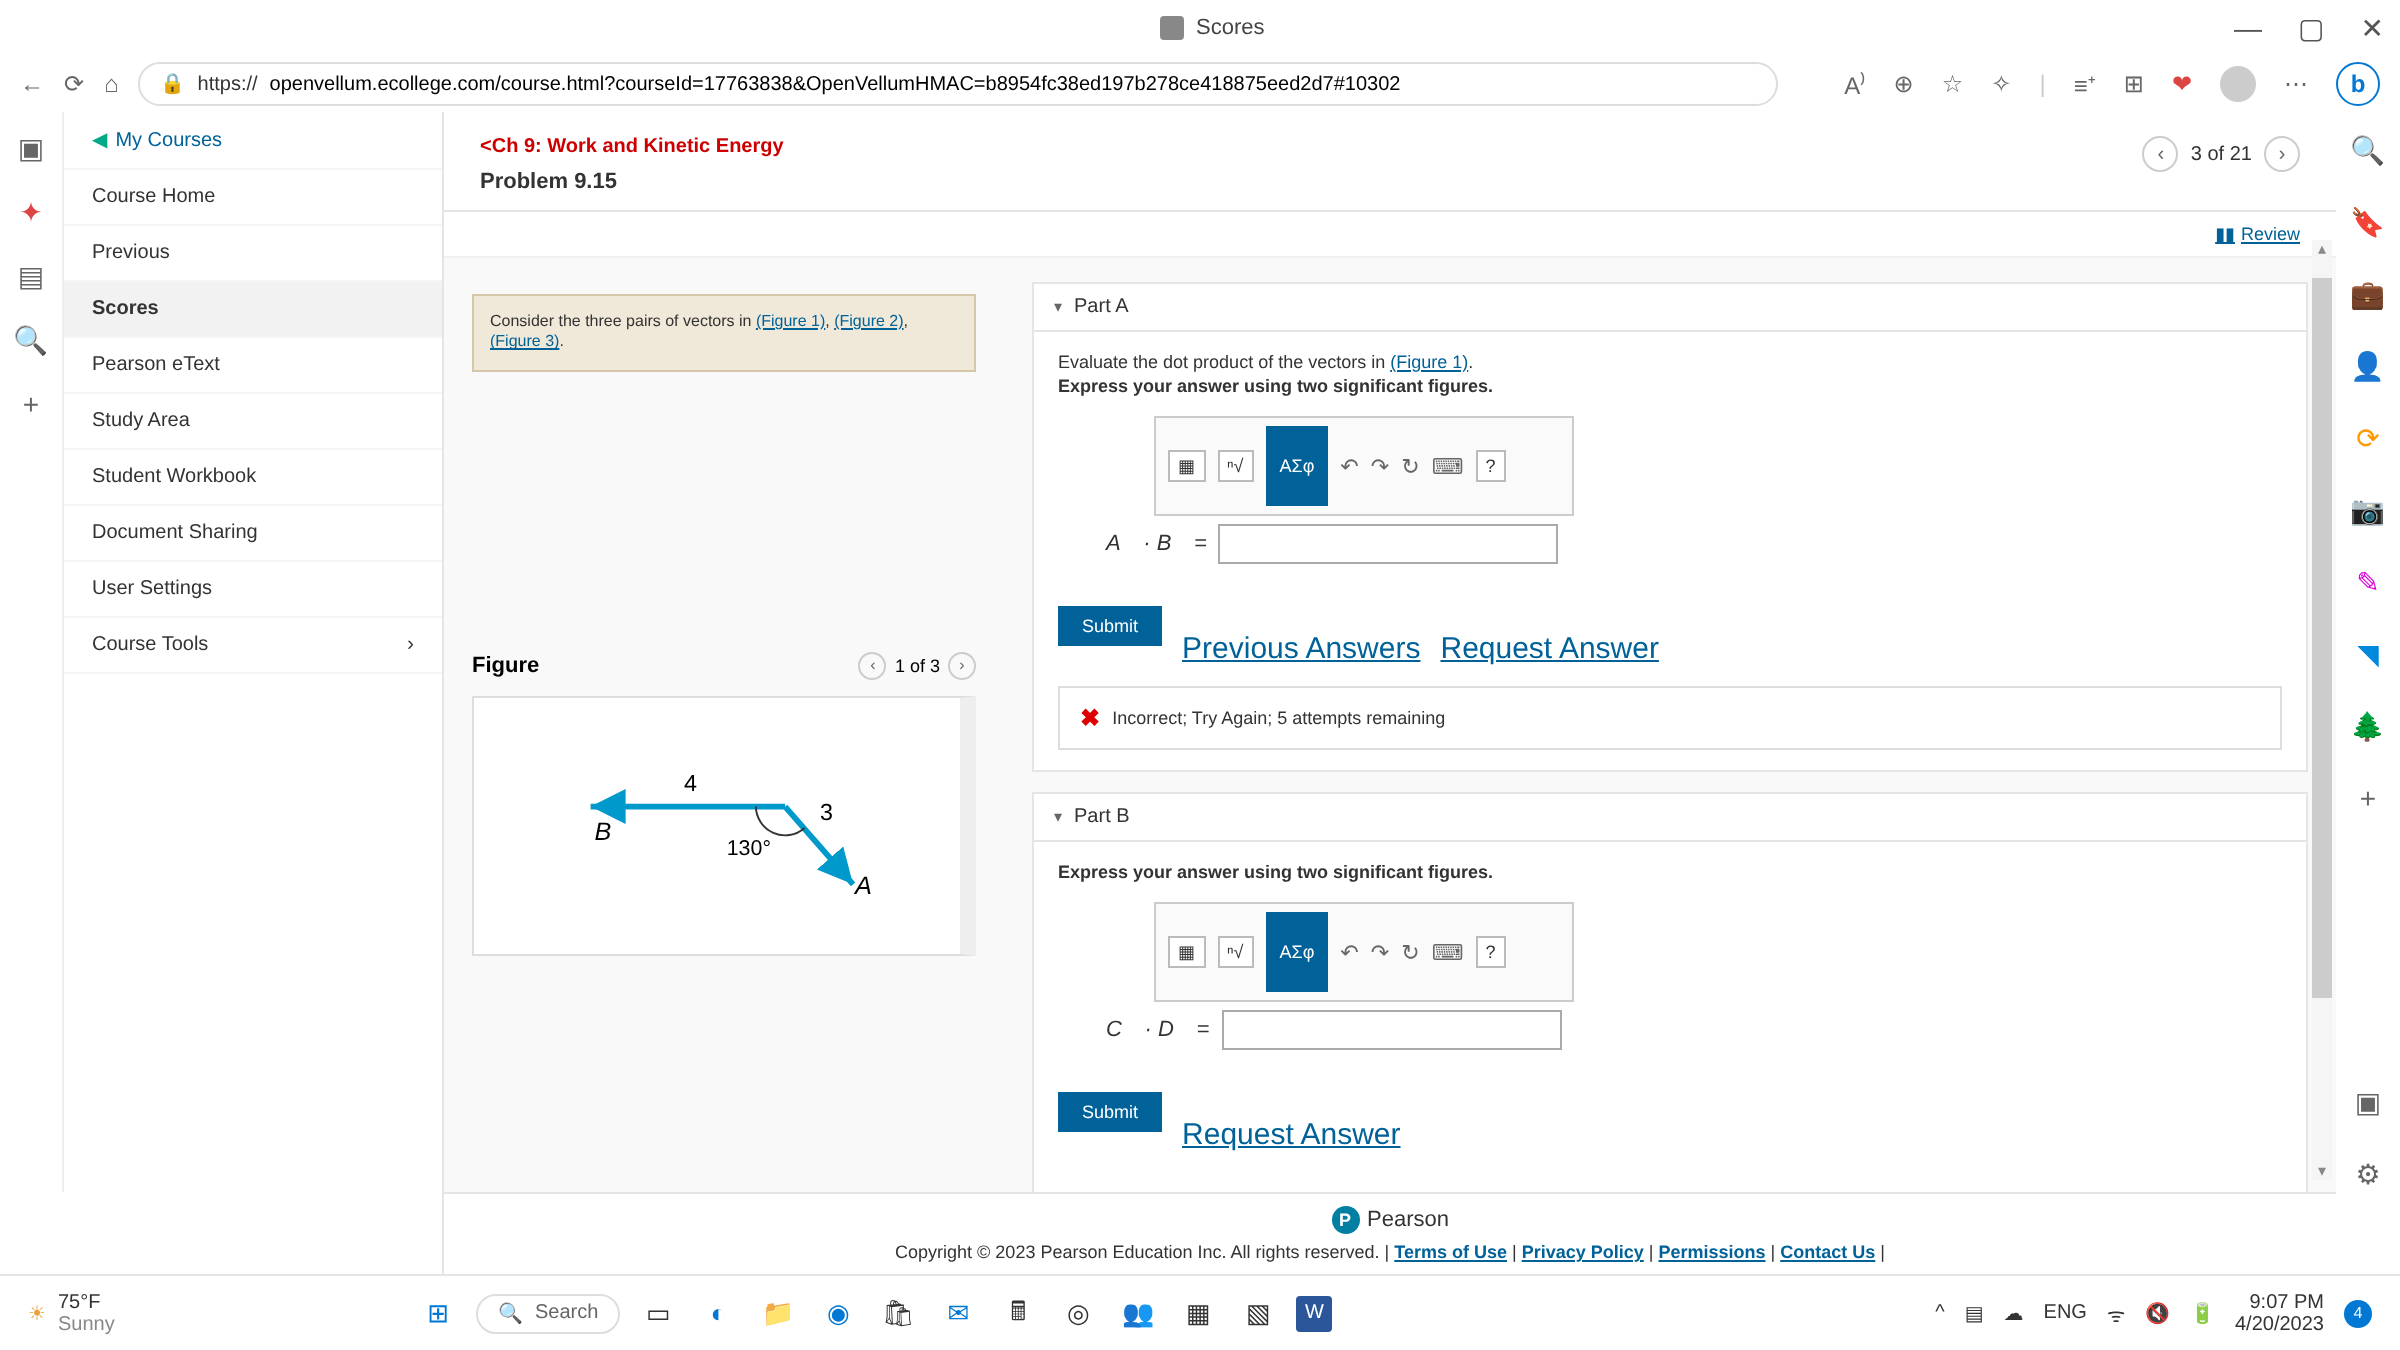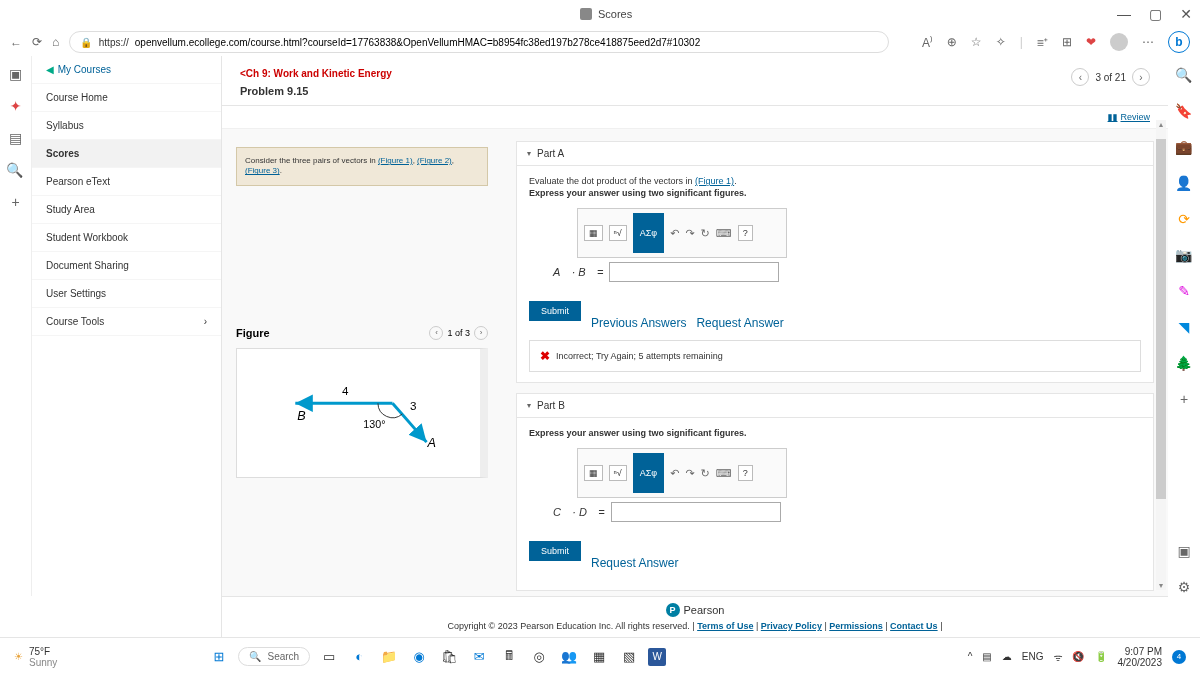--- a/index.html
+++ b/index.html
@@ -73,21 +73,21 @@
 .tb-btn { padding: 2px 4px; border: 1px solid #bbb; background: #fff; font-size: 9px; cursor: pointer; }
 .tb-sigma { background: #006298; color: #fff; border-color: #006298; padding: 14px 6px; }
 .tb-icon { color: #666; font-size: 11px; }
 
 .answer-row { display: flex; align-items: center; gap: 6px; margin-left: 16px; margin-bottom: 10px; }
 .answer-label { font-style: italic; font-size: 11px; margin-left: 8px; }
 .answer-input { border: 1px solid #aaa; width: 170px; height: 20px; padding: 2px 4px; font-size: 10px; }
 
 .submit-row { display: flex; gap: 10px; align-items: center; margin-bottom: 10px; }
 .submit-btn { background: #006298; color: #fff; border: none; padding: 5px 12px; font-size: 9px; cursor: pointer; }
-.link-sm { color: #006298; font-size: 12px; cursor: pointer; margin-top: 24px; }
+.link-sm { color: #006298; text-decoration: underline; font-size: 15px; cursor: pointer; margin-top: 24px; }
 
 .feedback { border: 1px solid #ddd; padding: 8px 10px; font-size: 9px; display: flex; align-items: center; gap: 6px; }
 .feedback .x { color: #d00; font-weight: bold; font-size: 12px; }
 
 
 .pearson-footer { text-align: center; padding: 6px 0; font-size: 9px; color: #333; border-top: 1px solid #e5e5e5; }
 .pearson-footer a { color: #006298; text-decoration: underline; font-weight: bold; }
 .pearson-logo { display: flex; align-items: center; justify-content: center; gap: 4px; margin-bottom: 4px; }
 .p-circle { width: 14px; height: 14px; border-radius: 50%; background: #007fa3; color: #fff; display: flex; align-items: center; justify-content: center; font-size: 9px; font-weight: bold; }
 
@@ -170,21 +170,21 @@
   <span class="ico">⚙</span>
 </div>
 
 <div class="main">
   <div class="course-nav">
     <div class="nav-item my-courses">
         <span style="color:#0a8">◀</span>
         <span>My Courses</span>
       </div>
     <div class="nav-item">Course Home</div>
-    <div class="nav-item">Syllabus</div>
+    <div class="nav-item">Previous</div>
     <div class="nav-item active">Scores</div>
     <div class="nav-item">Pearson eText</div>
     <div class="nav-item">Study Area</div>
     <div class="nav-item">Student Workbook</div>
     <div class="nav-item">Document Sharing</div>
     <div class="nav-item">User Settings</div>
     <div class="nav-item tools">
         <span>Course Tools</span>
         <span>›</span>
       </div>

